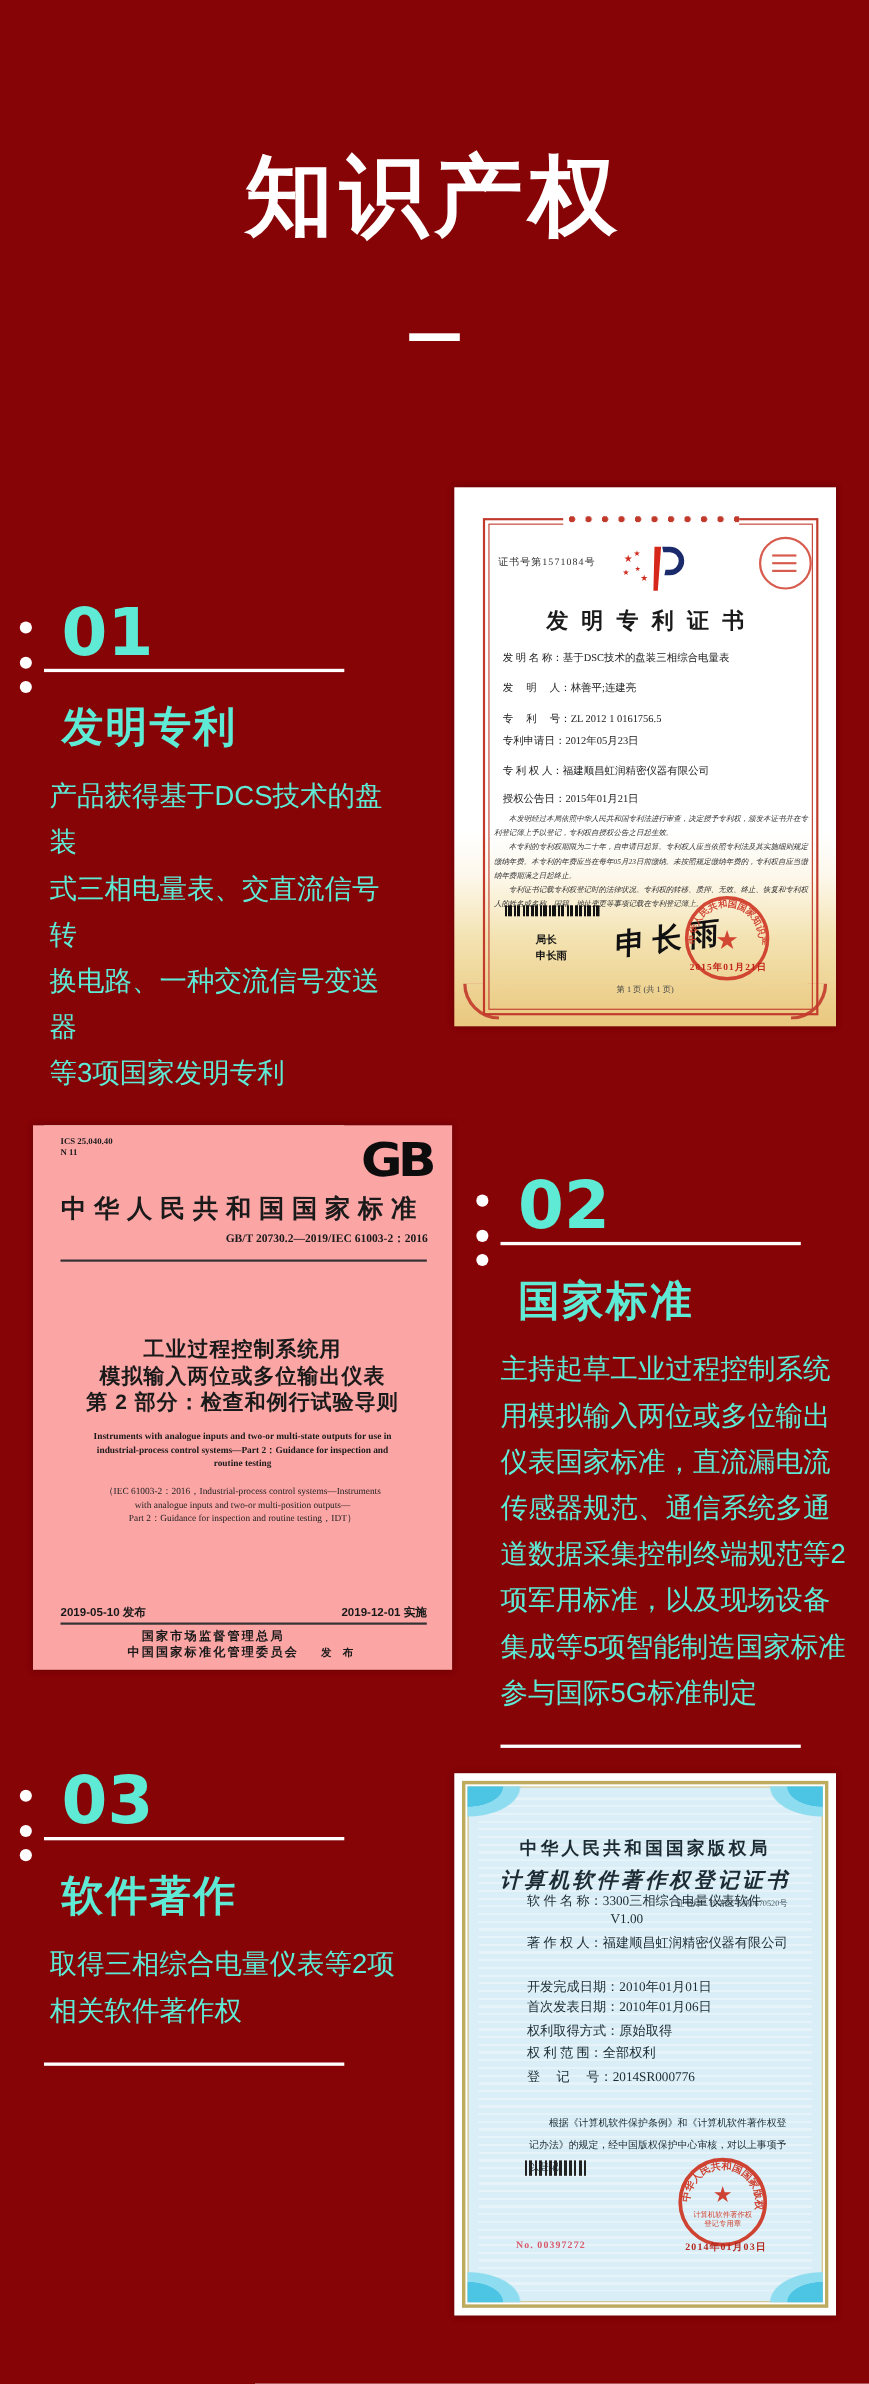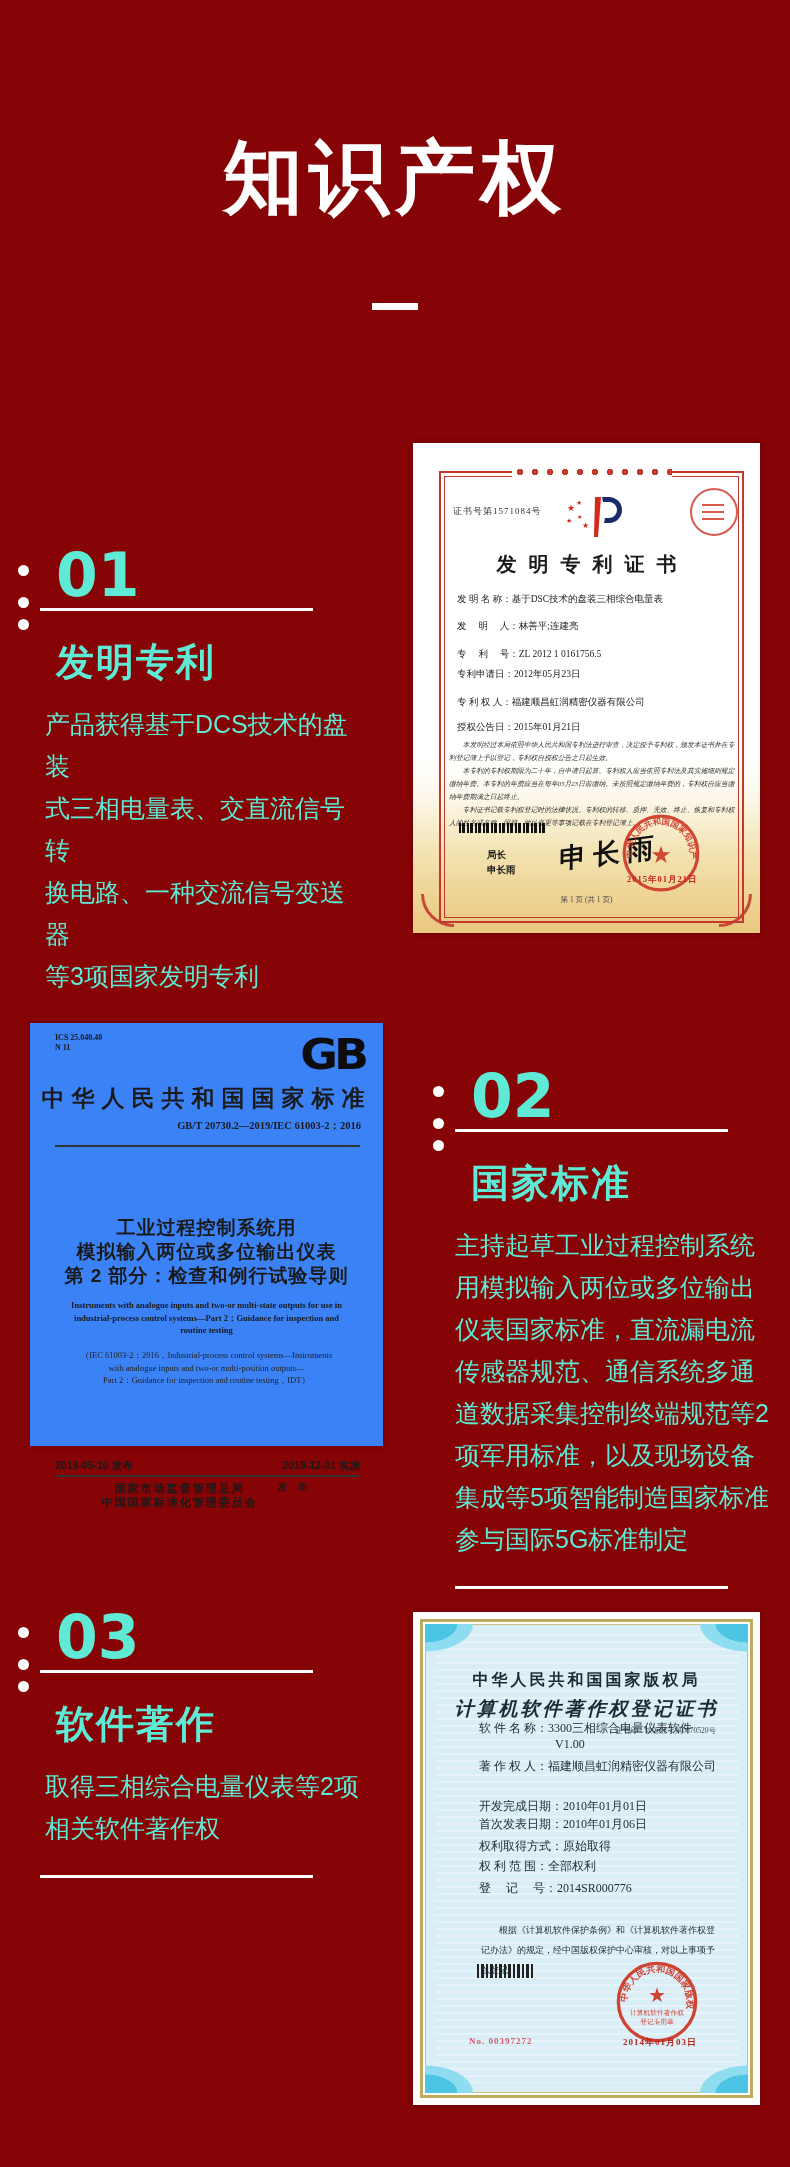--- a/index.html
+++ b/index.html
@@ -87,42 +87,42 @@
     font-family:"DejaVu Sans",sans-serif;letter-spacing:7px;transform:rotate(-7deg) skewX(-8deg);
   }
   .big-seal{position:absolute;left:208px;top:370px;width:80px;height:80px;opacity:.92;}
   .seal-date{position:absolute;left:214px;top:431px;font-size:8.5px;font-weight:700;color:#c0251c;letter-spacing:1px;}
   .page-note{position:absolute;top:452px;left:0;width:100%;text-align:center;font-size:7.5px;color:#444;}
   .curl{position:absolute;width:30px;height:30px;border-bottom:3px solid #c23a2c;border-left:3px solid #c23a2c;border-bottom-left-radius:100%;opacity:.9;}
   .curl-l{left:8px;bottom:6px;}
   .curl-r{right:8px;bottom:6px;transform:scaleX(-1);}
   
   .gb-doc{
-    position:absolute;left:30px;top:1023px;width:353px;height:423px;background:#3b82f6;
-    color:#1a1a1a;font-family:"Liberation Serif", serif;box-shadow:0 0 6px rgba(0,0,0,.25);
+    position:absolute;left:30px;top:1023px;width:353px;height:495px;background:#fca5a5;
+    color:#1a1a1a;font-family:"Liberation Serif", serif;box-shadow:0 0 6px rgba(0,0,0,.25);padding-left:28px;
   }
   .gb-ics{position:absolute;left:25px;top:10px;font-size:8px;font-weight:700;line-height:10px;white-space:pre-line;}
   .gb-logo{
     position:absolute;right:18px;top:4px;font-family:"DejaVu Sans",sans-serif;
     font-size:46px;font-weight:900;letter-spacing:-4px;color:#0d0d0d;transform:scaleY(.92);
   }
   .gb-header{position:absolute;top:60px;left:0;width:100%;text-align:center;font-size:23px;font-weight:700;letter-spacing:7px;}
   .gb-no{position:absolute;top:96px;right:22px;font-size:10.5px;font-weight:700;}
   .gb-rule,.gb-rule2{position:absolute;left:25px;right:23px;height:2px;background:#333;}
   .gb-rule{top:122px;}
   .gb-title{
     position:absolute;top:193px;left:0;width:100%;text-align:center;
     font-size:19px;line-height:24px;font-weight:700;white-space:pre-line;
     font-family:"Liberation Sans",sans-serif;letter-spacing:1px;
   }
   .gb-en{position:absolute;top:276px;left:36px;right:36px;text-align:center;font-size:8.5px;line-height:12.5px;font-weight:700;white-space:pre-line;}
   .gb-iec{position:absolute;top:326px;left:42px;right:42px;text-align:center;font-size:8.5px;line-height:12.5px;white-space:pre-line;color:#222;}
   .gb-dates{position:absolute;top:436px;left:25px;right:23px;display:flex;justify-content:space-between;font-size:10.5px;font-weight:700;font-family:"Liberation Sans",sans-serif;}
   .gb-rule2{top:452px;}
-  .gb-issuer{position:absolute;top:458px;left:0;width:100%;display:flex;justify-content:center;align-items:flex-start;gap:20px;}
+  .gb-issuer{position:absolute;top:458px;left:0;width:100%;display:flex;justify-content:center;align-items:flex-end;gap:20px;}
   .gb-issuer-lines{text-align:center;font-size:11px;line-height:14px;font-weight:700;letter-spacing:2px;white-space:pre-line;}
   .gb-issue-label{font-size:9.5px;font-weight:700;letter-spacing:4px;}
   
   .soft-cert{
     position:absolute;left:413px;top:1612px;width:347px;height:493px;background:#fff;
     font-family:"Liberation Serif", serif;color:#1c2b34;box-shadow:0 0 6px rgba(0,0,0,.25);
   }
   .soft-border{
     position:absolute;inset:7px;
     border:3px solid #bfab5e;

